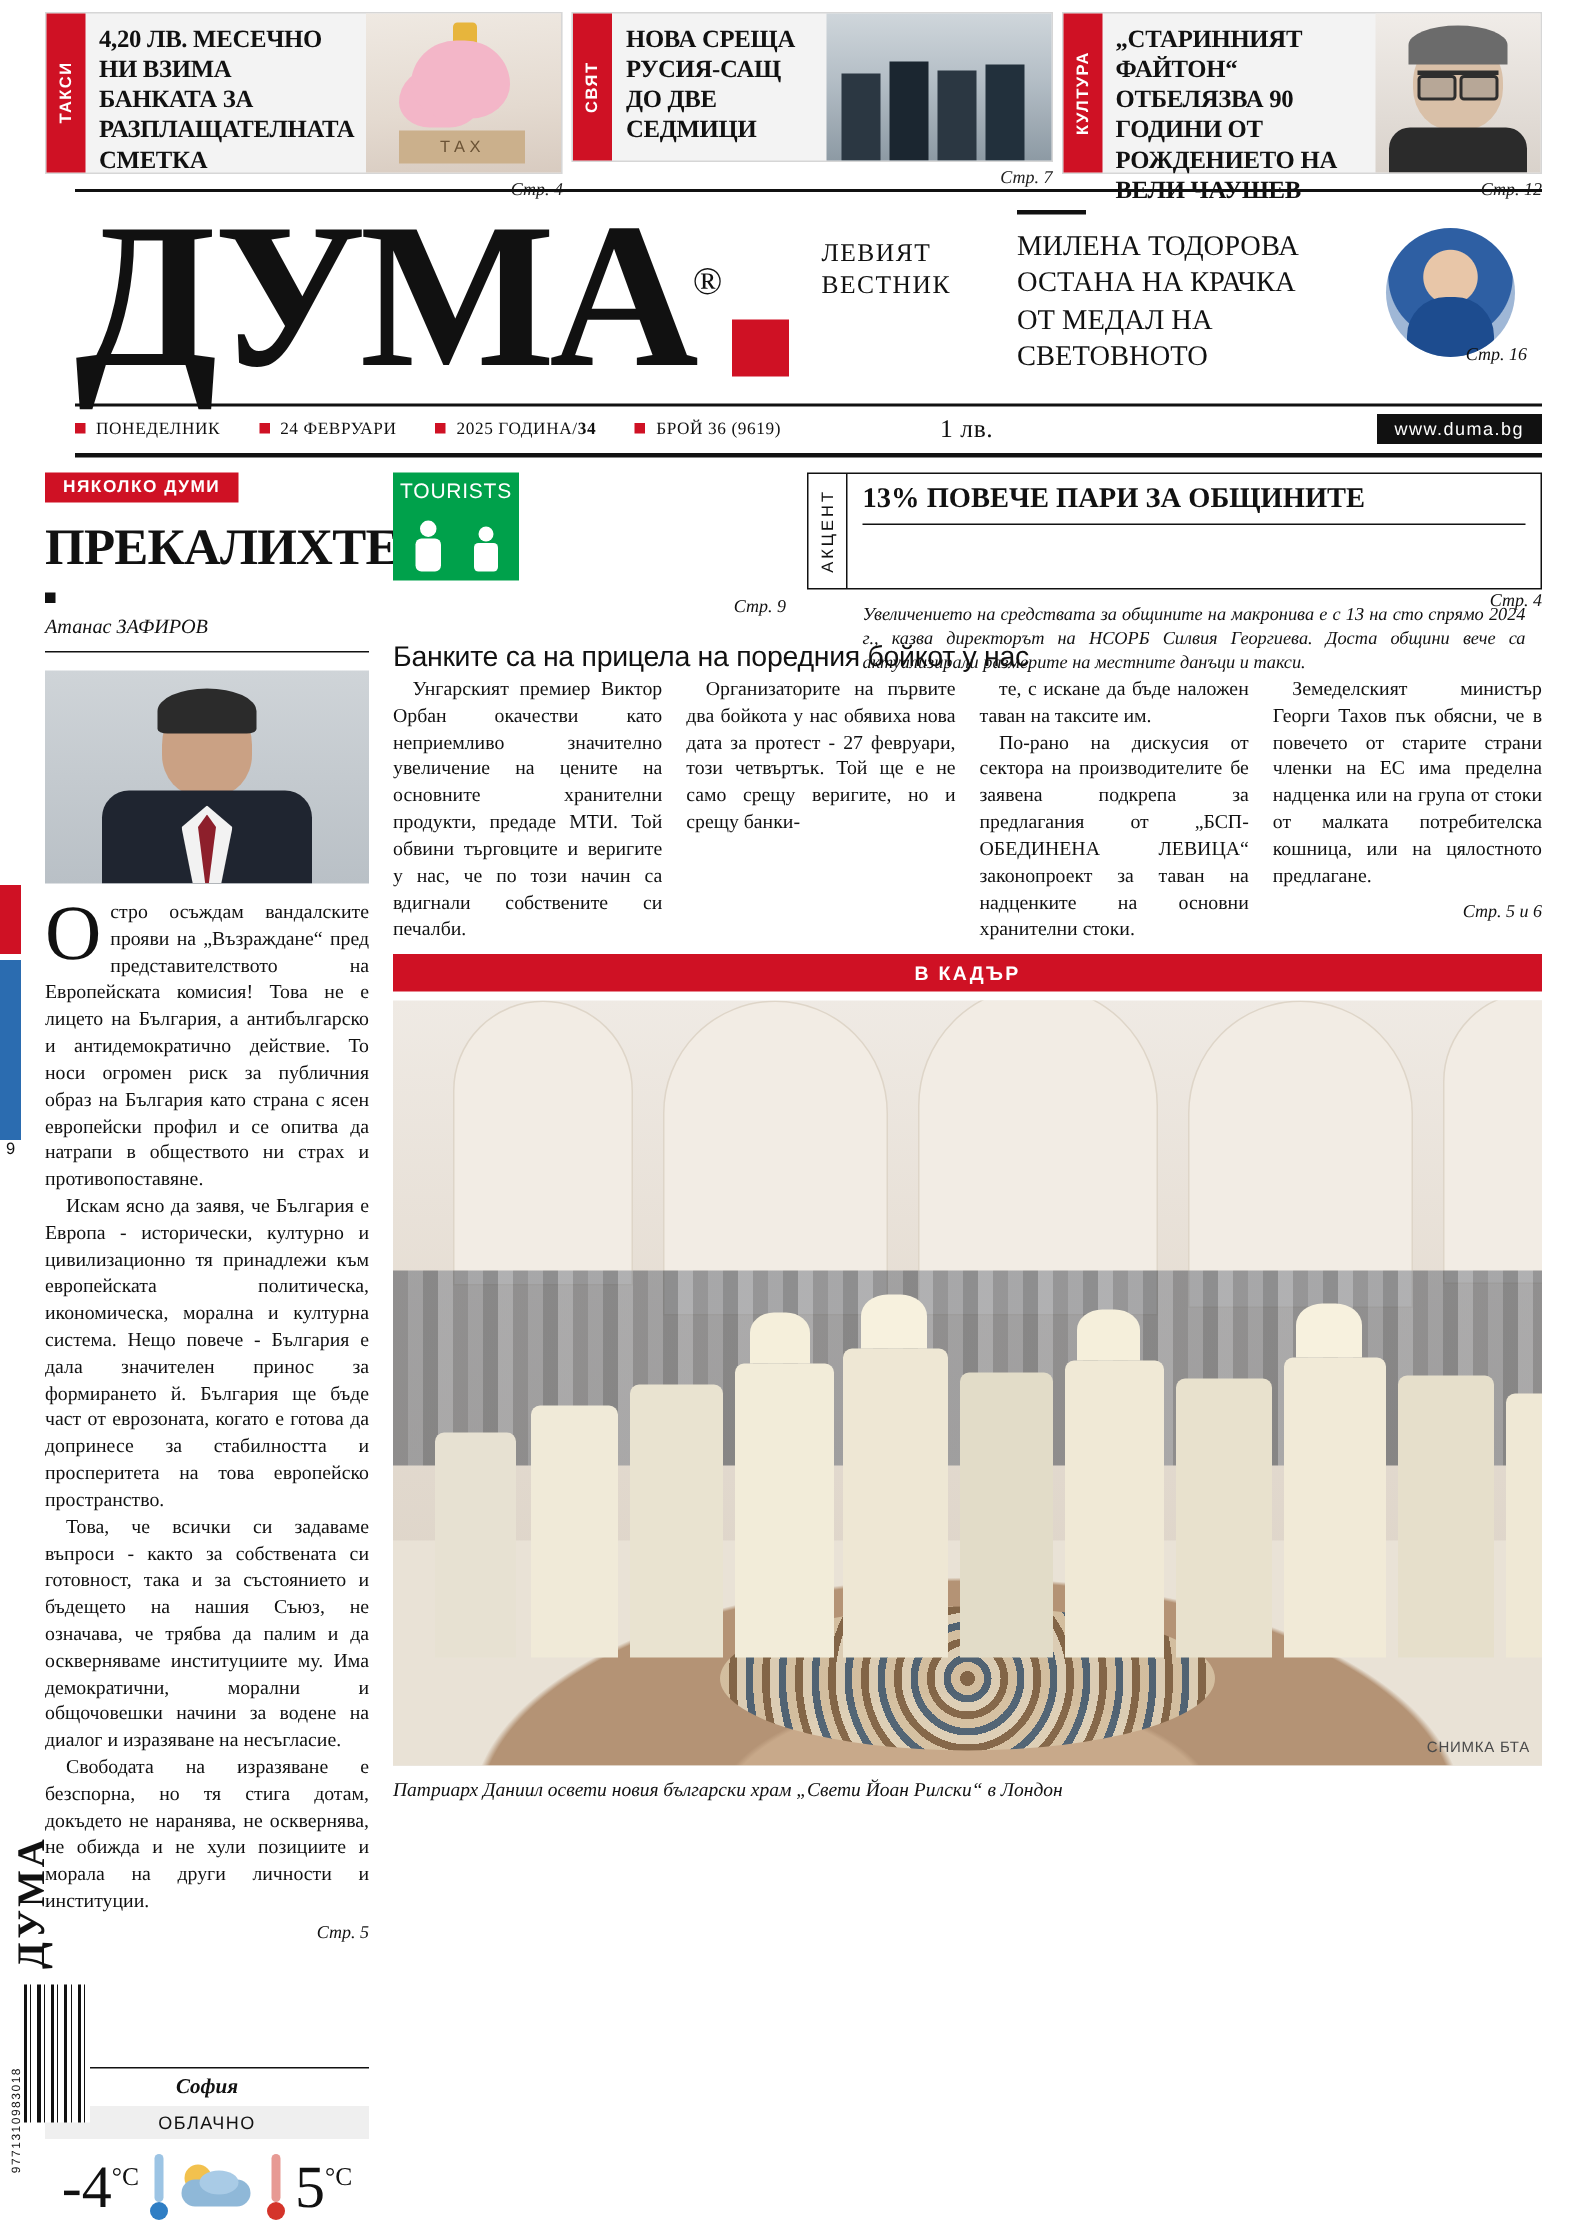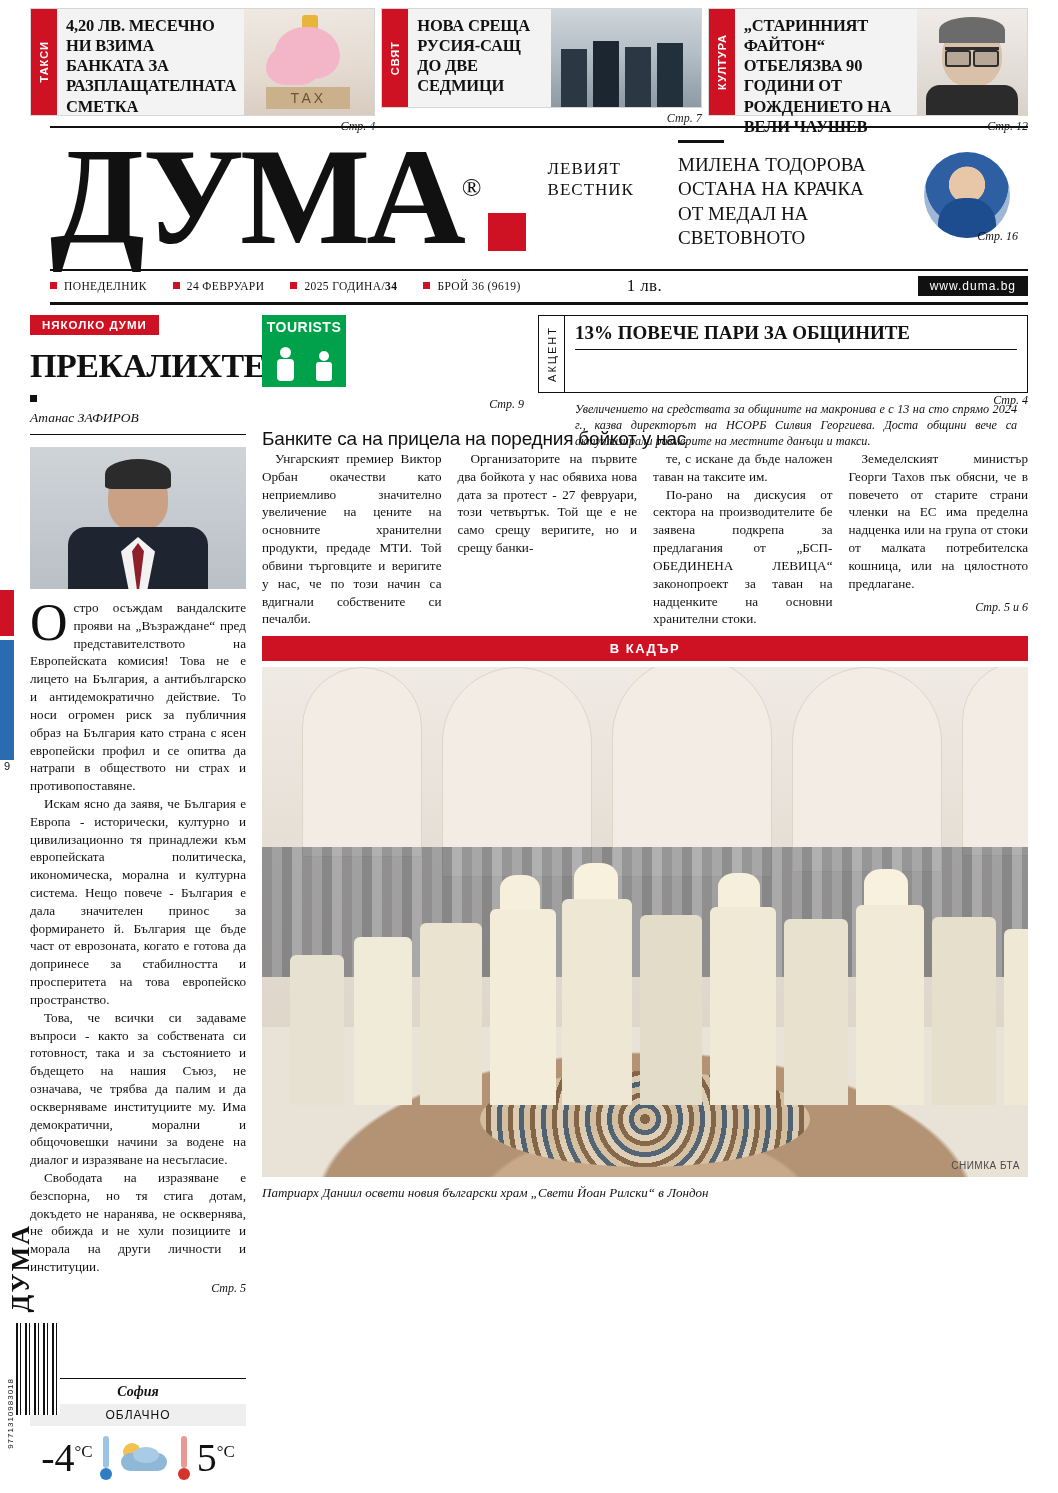--- a/index.html
+++ b/index.html
@@ -65,21 +65,21 @@
   .t2-img { width: 150px; background: linear-gradient(180deg,#cfd6db 0%,#b4bec6 45%,#8d9aa4 100%); }
   .t3-img { width: 110px; background: linear-gradient(180deg,#f0ece8 0%,#d9d2cb 100%); }
   .t1-img::after {
     content:"";
     position:absolute; left:30px; top:18px; width:66px; height:52px;
     background:#f3b6c8; border-radius:46% 46% 40% 40%/56% 56% 44% 44%;
     box-shadow: -14px 12px 0 -6px #f3b6c8;
   }
   .t1-coin { position:absolute; left:58px; top:6px; width:16px; height:20px; background:#e7b53c; border-radius:3px;}
   .t1-box { position:absolute; left:22px; bottom:6px; width:84px; height:22px; background:#cbb08c; }
-  .t1-box span { font-family:"Liberation Sans",sans-serif; font-size:14px; color:#6b5336; letter-spacing:3px; display:block; text-align:center; line-height:22px;}
+  .t1-box span { font-family:"Liberation Sans",sans-serif; font-size:11px; color:#6b5336; letter-spacing:3px; display:block; text-align:center; line-height:22px;}
   .t2-fig { position:absolute; bottom:0; width:26px; background:#2b3742; }
   .t3-face {
     position:absolute; left:50%; top:14px; transform:translateX(-50%);
     width:60px; height:64px; background:#d9c0a8; border-radius:50% 50% 44% 44%;
   }
   .t3-hair { position:absolute; left:50%; top:8px; transform:translateX(-50%); width:66px; height:26px; background:#6b6b6b; border-radius:50% 50% 0 0; }
   .t3-glasses { position:absolute; left:50%; top:38px; transform:translateX(-50%); width:54px; height:13px; border-top:3px solid #2e2e2e; }
   .t3-glasses::before, .t3-glasses::after {
     content:""; position:absolute; top:0; width:22px; height:13px; border:2px solid #2e2e2e; border-radius:3px; background:rgba(120,120,120,.35);
   }
@@ -275,21 +275,21 @@
   }
   .tourist-logo {
     width: 84px; height: 72px;
     background: #00a14b;
     color: #fff;
     position: relative;
     flex: 0 0 84px;
   }
   .tourist-logo .tl-word {
     font-family:"Liberation Sans", sans-serif;
-    font-weight: bold;
+    font-weight: normal;
     font-size: 14px;
     text-align: center;
     letter-spacing: .5px;
     padding-top: 4px;
   }
   .tourist-logo .tl-fig {
     position:absolute; left:12px; bottom:6px; width:24px; height:34px;
   }
   .tourist-logo .tl-fig::before { content:""; position:absolute; left:6px; top:0; width:11px;height:11px;background:#fff;border-radius:50%;}
   .tourist-logo .tl-fig::after { content:""; position:absolute; left:3px; top:12px; width:17px;height:22px;background:#fff;border-radius:4px;}

